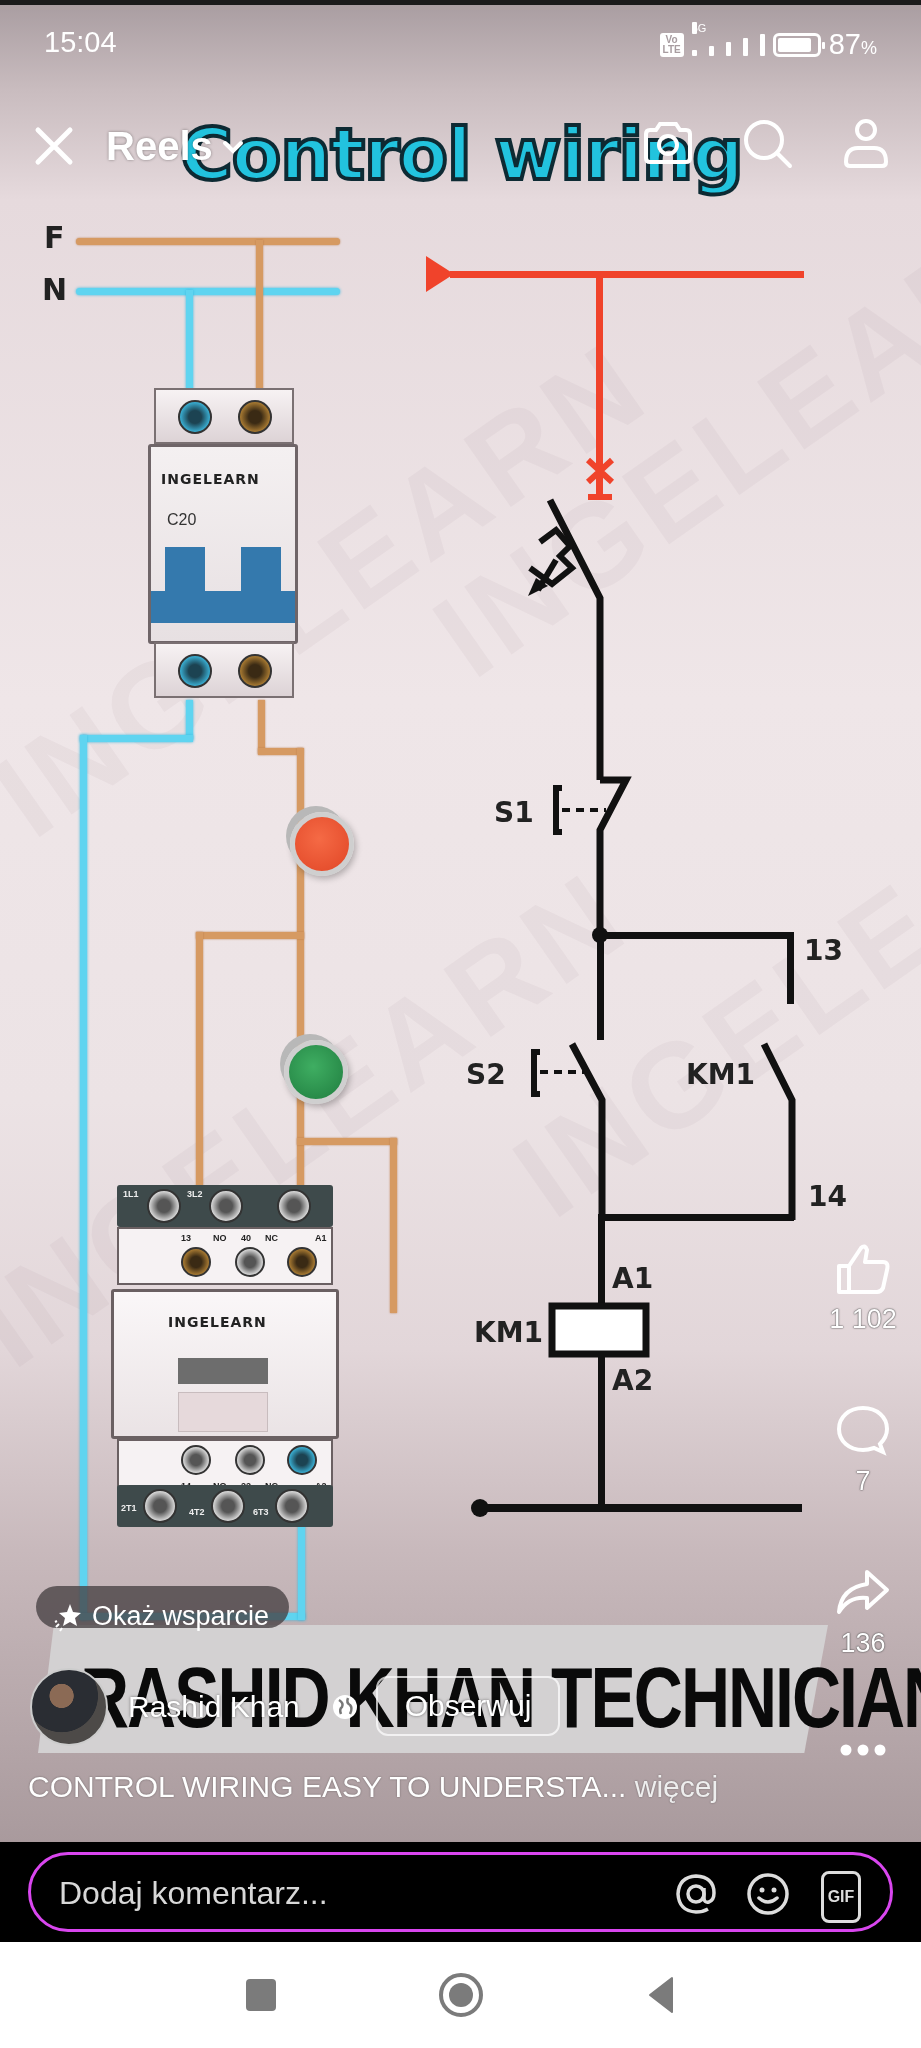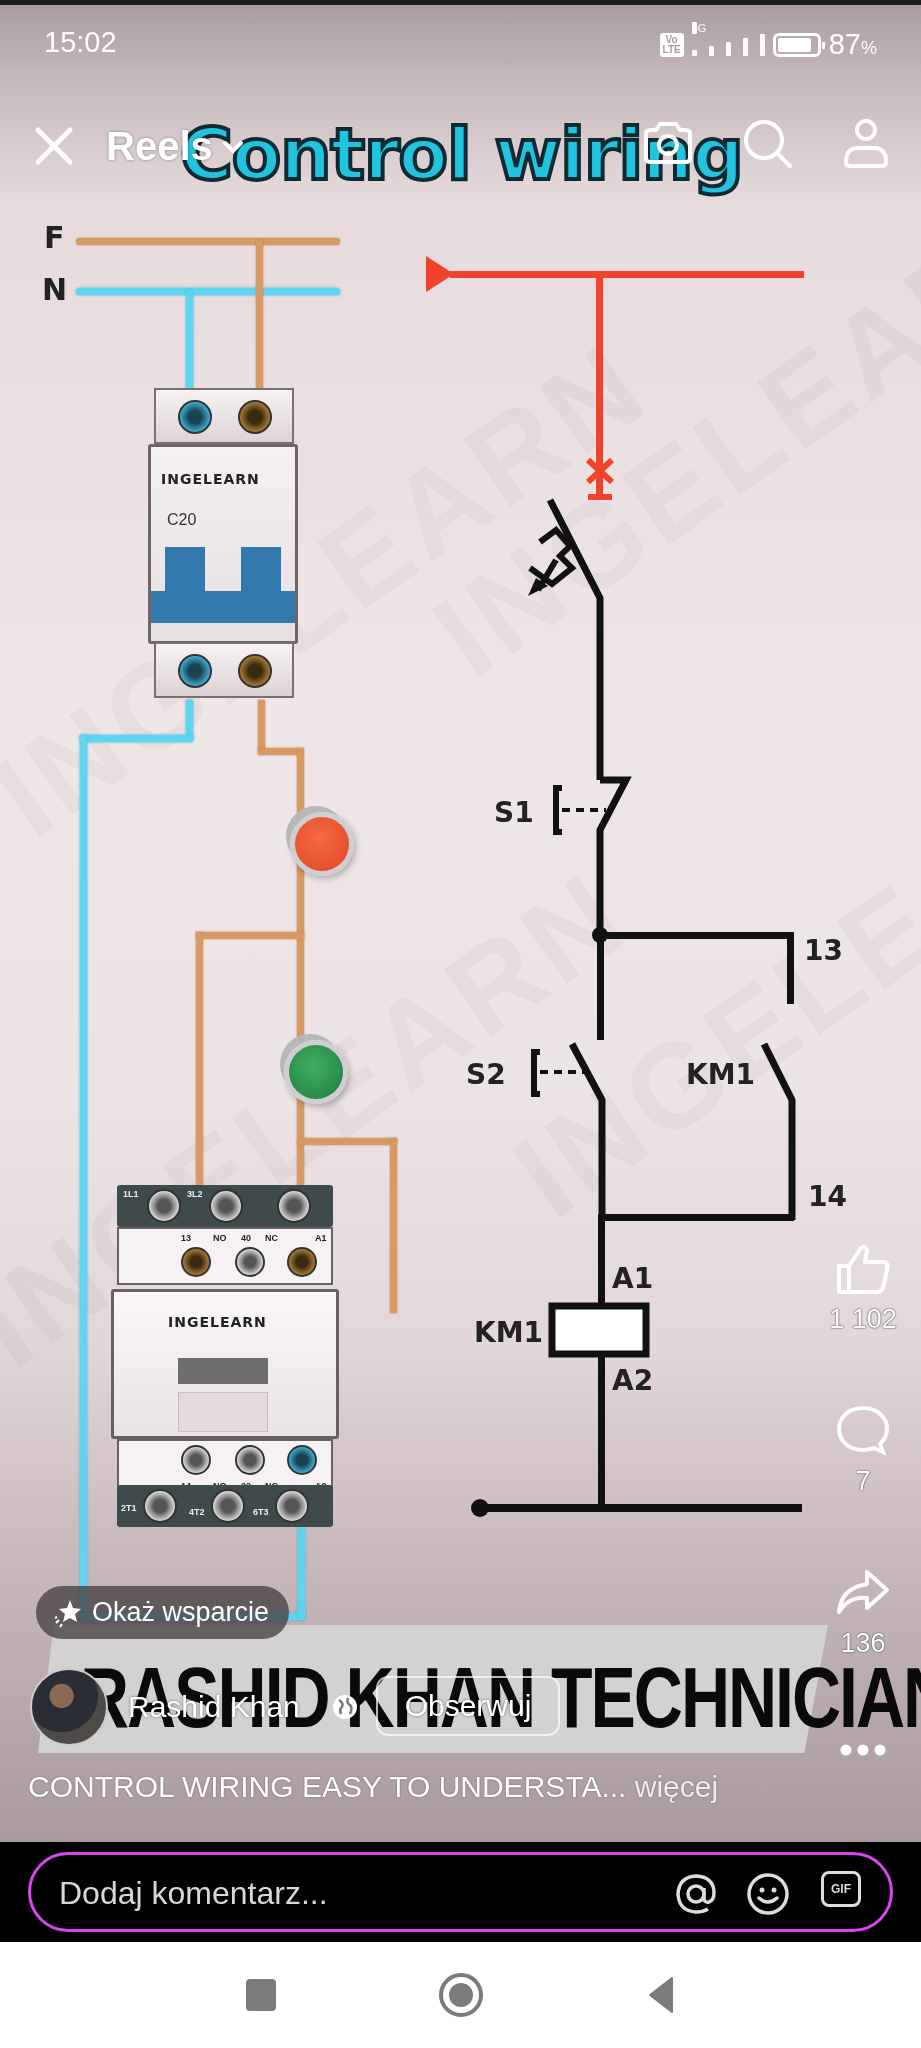--- a/index.html
+++ b/index.html
@@ -64,21 +64,21 @@
   .ct-body { position:absolute; left: -6px; top: 104px; width: 228px; height: 150px; background: linear-gradient(#faf7f8,#eae3e5); border: 3px solid #6a6062; border-radius: 3px; }
   .tiny { position:absolute; font-size: 9px; color:#222; font-weight:bold; }
   .tiny.w { color: #eee; }
 
   
   .actions { position:absolute; right: 14px; top: 1240px; width: 88px; color: #fff; text-align: center; }
   .act { position:absolute; left: 0; width: 88px; display:flex; flex-direction:column; align-items:center; }
   .act-count { font-size: 27px; color: #fff; text-shadow: 0 0 2px #555, 0 0 1px #333; margin-top: 6px; }
 
   
-  .support-pill { position:absolute; left: 36px; top: 1586px; height: 53px; padding: 0 20px 0 16px; border-radius: 27px; background: rgba(70,64,66,0.78); color: #fff; font-size: 27px; display:flex; align-items:center; gap:8px; z-index: 5; }
+  .support-pill { position:absolute; left: 36px; top: 1586px; height: 42px; padding: 15px 20px 0 16px; border-radius: 27px; background: rgba(70,64,66,0.78); color: #fff; font-size: 27px; display:flex; gap:8px; z-index: 5; }
   .banner { position:absolute; left: 38px; top: 1625px; width: 790px; height: 128px; background: #d3d1d2; clip-path: polygon(2% 0, 100% 0, 97% 100%, 0 100%); }
   .banner-text { position:absolute; left: 80px; top: 1648px; font-size: 68px; font-weight: 900; color: #0a0a0a; letter-spacing: -2px; transform: scaleY(1.25); transform-origin: top left; white-space: nowrap; font-family: "Liberation Sans", sans-serif; }
   .avatar { position:absolute; left: 30px; top: 1668px; width: 78px; height: 78px; border-radius: 50%; background: radial-gradient(circle at 40% 35%, #8b6a55 0 18%, #2a2d33 19% 55%, #4d4a48 56%); border: 2px solid #ccc; z-index: 5; overflow:hidden; }
   .author { position:absolute; left: 128px; top: 1690px; color: #fff; font-size: 30px; text-shadow: 0 0 3px rgba(0,0,0,0.5); z-index: 5; }
   .globe { position:absolute; left: 332px; top: 1694px; width: 26px; height: 26px; z-index:5; }
   .follow-btn { position:absolute; left: 376px; top: 1676px; width: 184px; height: 60px; border: 2px solid rgba(255,255,255,0.7); border-radius: 12px; color: #fff; font-size: 30px; display:flex; align-items:center; justify-content:center; text-shadow: 0 0 3px rgba(0,0,0,0.5); z-index:5; background: transparent; }
   .caption { position:absolute; left: 28px; top: 1770px; color: #fff; font-size: 30px; z-index:5; text-shadow: 0 0 2px rgba(0,0,0,0.4); white-space: nowrap; }
   .caption .more { color: #eee; }
 
   
@@ -230,21 +230,21 @@
   <div class="lbl" style="left:494px; top:796px; font-size:28px;">S1</div>
   <div class="lbl" style="left:466px; top:1058px; font-size:28px;">S2</div>
   <div class="lbl" style="left:686px; top:1058px; font-size:28px;">KM1</div>
   <div class="lbl" style="left:804px; top:934px; font-size:28px;">13</div>
   <div class="lbl" style="left:808px; top:1180px; font-size:28px;">14</div>
   <div class="lbl" style="left:612px; top:1262px; font-size:28px;">A1</div>
   <div class="lbl" style="left:612px; top:1364px; font-size:28px;">A2</div>
   <div class="lbl" style="left:474px; top:1316px; font-size:28px;">KM1</div>
 
   <div class="statusbar">
-    <div class="status-time">15:02</div>
+    <div class="status-time">15:04</div>
     <div class="status-right">
       <div class="volte">Vo<br>LTE</div>
       <div class="sig">
         <span class="fiveg">5G</span>
         <span style="height:6px;"></span>
           <span style="height:10px;"></span>
           <span style="height:14px;"></span>
           <span style="height:18px;"></span>
           <span style="height:22px;"></span>
       </div>
@@ -339,21 +339,21 @@
     <svg class="cicon" style="left:642px;" viewBox="0 0 46 46">
       <circle cx="23" cy="23" r="8" stroke="#ddd" stroke-width="3.5" fill="none"></circle>
       <path d="M31 17 L31 27 Q31 32 36 31 Q41 29 41 22 Q41 6 23 5 Q6 6 5 23 Q6 40 23 41 Q30 41 35 38" stroke="#ddd" stroke-width="3.5" fill="none"></path>
     </svg>
     <svg class="cicon" style="left:714px;" viewBox="0 0 46 46">
       <circle cx="23" cy="23" r="19" stroke="#ddd" stroke-width="3.5" fill="none"></circle>
       <circle cx="17" cy="19" r="2.5" fill="#ddd"></circle>
         <circle cx="29" cy="19" r="2.5" fill="#ddd"></circle>
       <path d="M14 27 Q23 35 32 27" stroke="#ddd" stroke-width="3.5" fill="none" stroke-linecap="round"></path>
     </svg>
-    <div class="cicon" style="left:790px; width:40px; height:36px; border:3.5px solid #ddd; border-radius:8px; color:#ddd; font-size:12px; font-weight:bold; display:flex; align-items:center; justify-content:center;">GIF</div>
+    <div class="cicon" style="left:790px; width:40px; height:52px; border:3.5px solid #ddd; border-radius:8px; color:#ddd; font-size:16px; font-weight:bold; display:flex; align-items:center; justify-content:center;">GIF</div>
   </div>
 </div>
 
 <div class="navbar">
   <svg class="nav-btn" style="left:236px;" viewBox="0 0 50 50">
     <rect x="10" y="9" width="30" height="32" rx="4" fill="#7b7b7b"></rect>
   </svg>
   <svg class="nav-btn" style="left:436px;" viewBox="0 0 50 50">
     <circle cx="25" cy="25" r="20" stroke="#7b7b7b" stroke-width="4" fill="none"></circle>
     <circle cx="25" cy="25" r="12" fill="#7b7b7b"></circle>

